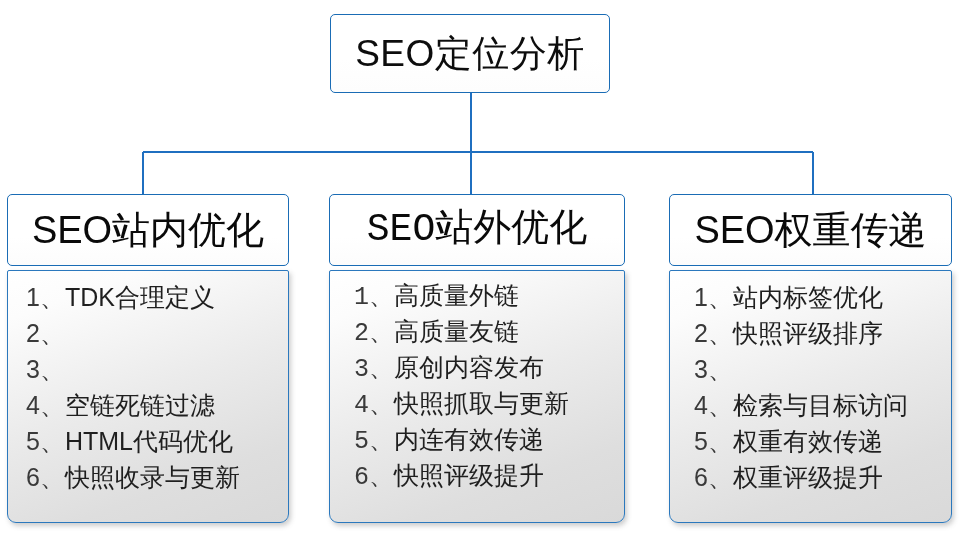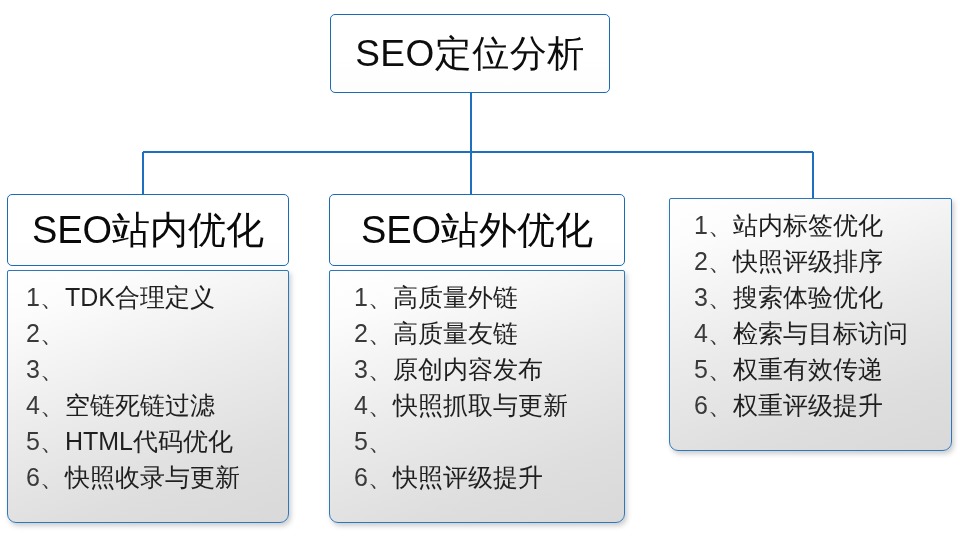--- a/index.html
+++ b/index.html
@@ -52,21 +52,21 @@
     line-height: 1;
     white-space: nowrap;
   }
 
   
   .column {
     position: absolute;
     top: 194px;
   }
   .col-1 { left: 7px;   width: 282px; }
-  .col-2 { left: 329px; width: 296px; }
+  .col-2 { left: 329px; width: 296px; font-family: Liberation Mono, monospace; }
   .col-3 { left: 669px; width: 283px; }
 
   .col-header {
     box-sizing: border-box;
     height: 72px;
     border: 1.6px solid #1a6cb5;
     border-radius: 5px;
     background: linear-gradient(180deg, #ffffff 0%, #ffffff 60%, #fcfcfc 100%);
     display: flex;
     align-items: center;
@@ -190,43 +190,46 @@
         <li class="item-row">
           <span class="item-index">3、</span>
           <span class="item-label">原创内容发布</span>
         </li>
         <li class="item-row">
           <span class="item-index">4、</span>
           <span class="item-label">快照抓取与更新</span>
         </li>
         <li class="item-row">
           <span class="item-index">5、</span>
+          <span class="item-label">内连有效传递</span>
         </li>
         <li class="item-row">
           <span class="item-index">6、</span>
           <span class="item-label">快照评级提升</span>
         </li>
       </ul>
     </div>
   </div>
 
   <div class="column col-3">
+    <div class="col-header">
+      <span class="header-text">SEO权重传递</span>
+    </div>
     <div class="col-body">
       <ul class="item-list">
         <li class="item-row">
           <span class="item-index">1、</span>
           <span class="item-label">站内标签优化</span>
         </li>
         <li class="item-row">
           <span class="item-index">2、</span>
           <span class="item-label">快照评级排序</span>
         </li>
         <li class="item-row">
           <span class="item-index">3、</span>
-          <span class="item-label">搜索体验优化</span>
         </li>
         <li class="item-row">
           <span class="item-index">4、</span>
           <span class="item-label">检索与目标访问</span>
         </li>
         <li class="item-row">
           <span class="item-index">5、</span>
           <span class="item-label">权重有效传递</span>
         </li>
         <li class="item-row">

